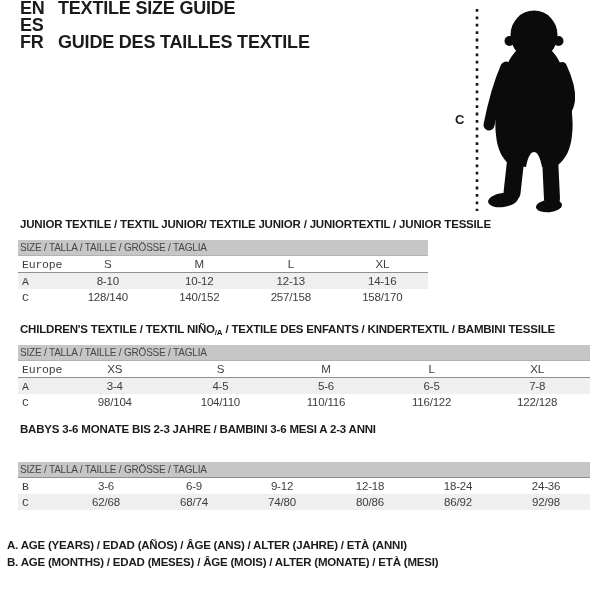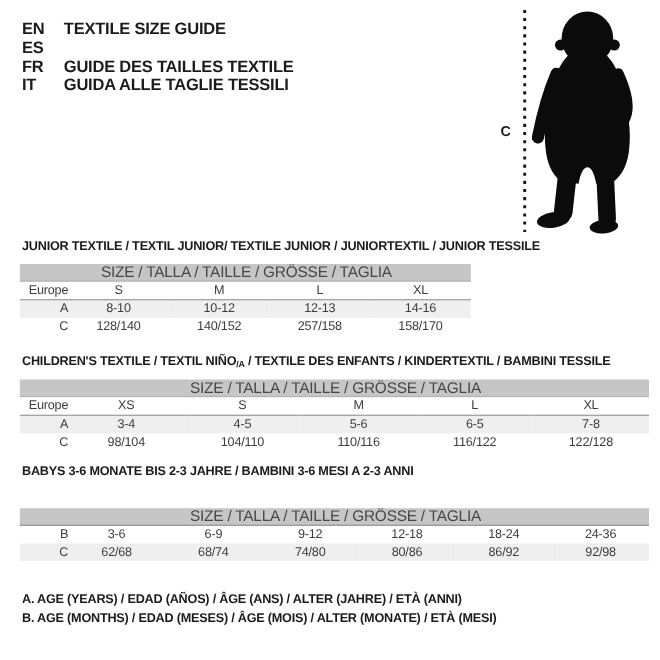--- a/index.html
+++ b/index.html
@@ -4,62 +4,58 @@
 <style>
   html,body{margin:0;padding:0;}
   body{
     width:600px;height:600px;position:relative;overflow:hidden;
     background:#ffffff;
     font-family:"Liberation Sans", sans-serif;
     color:#3d3d3d;
     letter-spacing:-0.2px;
   }
   
-  .lang-list{position:absolute;top:18px;left:20px;font-weight:bold;font-size:15px;color:#1b1b1b;}
+  .lang-list{position:absolute;top:0;left:20px;font-weight:bold;font-size:18px;color:#1b1b1b;}
   .lang-row{display:flex;height:17px;line-height:17px;}
   .lang-code{width:38px;}
   
   .figure-wrap{position:absolute;top:5px;left:450px;width:146px;height:212px;}
   
   .sec-title{position:absolute;left:20px;font-weight:bold;font-size:11.5px;color:#1b1b1b;line-height:17.5px;white-space:nowrap;}
   .sub{font-size:8px;vertical-align:-2px;}
   
   .table-wrap{position:absolute;left:18px;}
   .size-bar{
     height:15px;line-height:15px;background:#c6c6c6;color:#474747;
-    font-size:14px;padding-left:2px;border-bottom:1px solid #b2b2b2;text-align:center;
+    font-size:10px;padding-left:2px;border-bottom:1px solid #b2b2b2;
   }
   .size-bar.dark-edge{border-bottom:1px solid #8f8f8f;}
   table.size-table{border-collapse:collapse;table-layout:fixed;width:100%;font-size:11.5px;color:#3d3d3d;}
   table.size-table td{height:16px;padding:0;text-align:center;vertical-align:middle;}
-  table.size-table td.lbl{text-align:right;padding-left:4px;}
+  table.size-table td.lbl{text-align:left;padding-left:4px;font-family:Liberation Mono, monospace;}
   tr.hdr td{border-bottom:1px solid #8f8f8f;}
   tr.stripe{background:#efefef;}
   
-  .notes{position:absolute;top:537px;left:20px;font-weight:bold;font-size:11.5px;color:#1b1b1b;line-height:17.2px;}
+  .notes{position:absolute;top:537px;left:7px;font-weight:bold;font-size:11.5px;color:#1b1b1b;line-height:17.2px;}
 </style>
 </head>
 <body>
 
 <div class="lang-list">
   <div class="lang-row">
     <span class="lang-code">EN</span>
     <span class="lang-label">TEXTILE SIZE GUIDE</span>
   </div>
   <div class="lang-row">
     <span class="lang-code">ES</span>
   </div>
   <div class="lang-row">
     <span class="lang-code">FR</span>
     <span class="lang-label">GUIDE DES TAILLES TEXTILE</span>
   </div>
-  <div class="lang-row">
-    <span class="lang-code">IT</span>
-    <span class="lang-label">GUIDA ALLE TAGLIE TESSILI</span>
-  </div>
 </div>
 
 <div class="figure-wrap">
   <svg width="146" height="212" viewBox="0 0 146 212" xmlns="http://www.w3.org/2000/svg">
     <g>
       <line x1="27" y1="4" x2="27" y2="206" stroke="#161616" stroke-width="2.6" stroke-dasharray="2.8 4.6"></line>
     </g>
     <text x="5" y="119" font-size="13" font-weight="bold" fill="#1b1b1b">C</text>
     <g fill="#0b0b0b">
 

